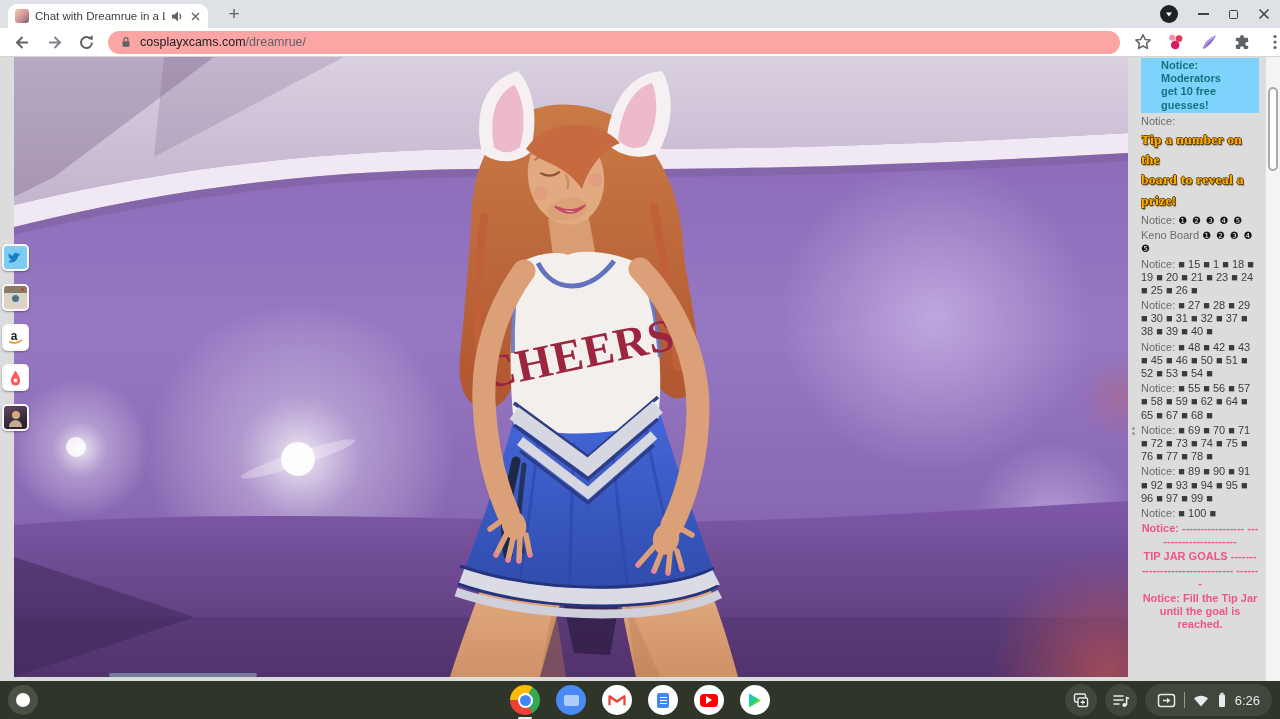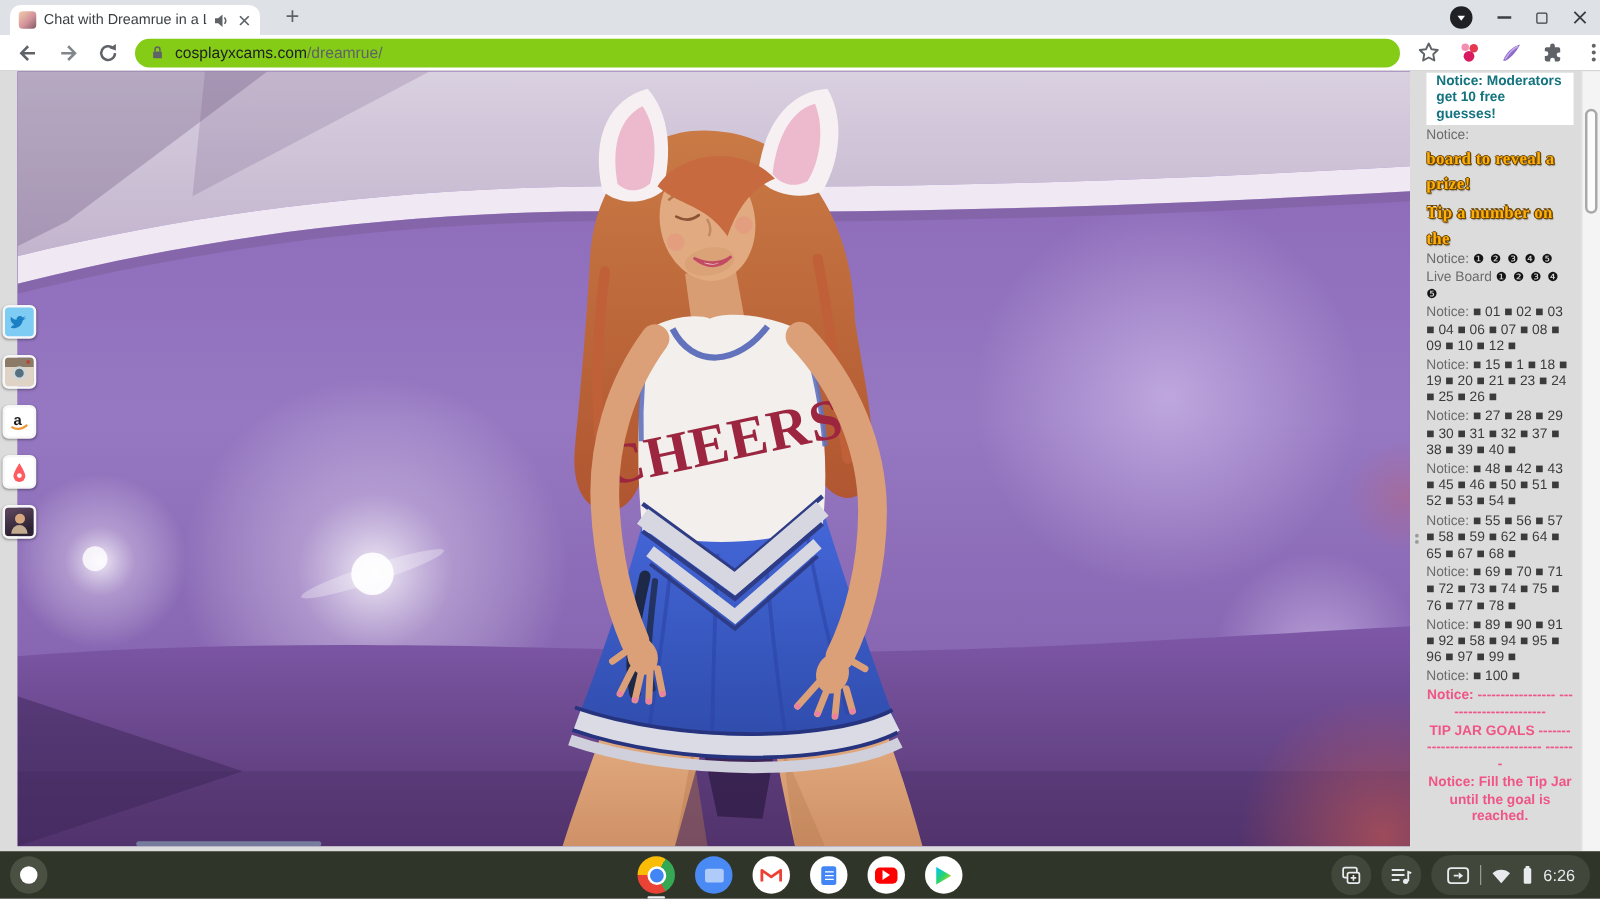--- a/index.html
+++ b/index.html
@@ -19,21 +19,21 @@
   .winctl{position:absolute;right:10px;top:0;height:28px;display:flex;align-items:center;gap:20px;}
   .tabsearch{width:18px;height:18px;border-radius:50%;background:#202124;display:flex;
        align-items:center;justify-content:center;}
   .min-glyph{width:11px;height:2px;background:#3c4043;}
   .restore-glyph{width:9px;height:9px;border:1.5px solid #3c4043;border-radius:1.5px;box-sizing:border-box;}
 
   
   .toolbar{position:absolute;top:28px;left:0;right:0;height:29px;background:#fff;
        border-bottom:1px solid #d5d5d5;display:flex;align-items:center;box-sizing:border-box;}
   .navbtn{margin-left:13px;width:19px;height:19px;flex:none;}
-  .omnibox{margin-left:12px;width:1012px;height:23px;border-radius:12px;background:#84cc16;
+  .omnibox{margin-left:12px;width:1012px;height:23px;border-radius:12px;background:#fca5a5;
        display:flex;align-items:center;padding:0 11px;gap:7px;box-sizing:border-box;flex:none;}
   .url{font-size:12.5px;white-space:nowrap;}
   .url .host{color:#202124;} .url .path{color:#5f6368;}
   .tb-right{display:flex;align-items:center;gap:15px;margin-left:14px;}
 
   
   .content{position:absolute;top:57px;left:0;width:1280px;height:624px;background:#dcdcdc;}
   .video{position:absolute;left:14px;top:0;width:1114px;height:620px;background:#7b57a5;overflow:hidden;}
   .video svg{display:block;}
   .hscroll{position:absolute;left:95px;top:616px;width:148px;height:4px;background:rgba(140,165,185,.65);border-radius:2px;}
@@ -55,21 +55,21 @@
 
   
   .divider-handle{position:absolute;left:1131px;top:370px;width:5px;display:flex;
        flex-direction:column;gap:2px;align-items:center;}
   .divider-handle i{width:3px;height:3px;border-radius:50%;background:#9a9a9a;}
 
   
   .sidebar{position:absolute;left:1141px;top:1px;width:118px;height:622px;overflow:hidden;
        font-size:11px;line-height:1.2;color:#3d3d3d;}
   .sidebar p{margin:0 0 2px;}
-  .teal{background:#ffffff;color:#13737f;font-weight:bold;padding:1px 8px;display:inline-block;}
+  .teal{background:#7dd3fc;color:#13737f;font-weight:bold;padding:1px 20px;display:inline-block;}
   .nlabel{color:#6b6b6b;}
   .gold{font-family:"Liberation Serif",serif;font-weight:bold;font-size:13.5px;line-height:1.5;
        color:#ffaf05;letter-spacing:.3px;
        text-shadow:1px 0 #6b4503,-1px 0 #6b4503,0 1px #6b4503,0 -1px #6b4503,1px 1px #6b4503,1px 2px 1px rgba(0,0,0,.35);}
   .circ{color:#141414;font-size:10px;letter-spacing:1px;}
   .krow{color:#3b3b3b;}
   .pink{color:#ef5586;font-weight:bold;text-align:center;}
 
   
   .vscroll{position:absolute;right:0;top:0;width:15px;height:624px;background:#f4f4f4;
@@ -340,32 +340,31 @@
   </div>
 
   <div class="divider-handle">
       <i></i>
       <i></i>
     </div>
 
   <div class="sidebar">
     <p><span class="teal">Notice: Moderators get 10 free guesses!</span></p>
     <p><span class="nlabel">Notice:</span></p>
+    <div class="gold">Tip a number on the</div>
     <div class="gold" style="margin-bottom:3px">board to reveal a prize!</div>
-    <div class="gold">Tip a number on the</div>
     <p><span class="nlabel">Notice:</span> <span class="circ">❶ ❷ ❸ ❹ ❺</span></p>
-    <p><span class="nlabel">Live Board</span> <span class="circ">❶ ❷ ❸ ❹ ❺</span></p>
-
-    <p class="krow"><span class="nlabel">Notice:</span> <span>■ 01 ■ 02 ■ 03 ■ 04 ■ 06 ■ 07 ■ 08 ■ 09 ■ 10 ■ 12 ■</span></p>
+    <p><span class="nlabel">Keno Board</span> <span class="circ">❶ ❷ ❸ ❹ ❺</span></p>
+
     <p class="krow"><span class="nlabel">Notice:</span> <span>■ 15 ■ 1 ■ 18 ■ 19 ■ 20 ■ 21 ■ 23 ■ 24 ■ 25 ■ 26 ■</span></p>
     <p class="krow"><span class="nlabel">Notice:</span> <span>■ 27 ■ 28 ■ 29 ■ 30 ■ 31 ■ 32 ■ 37 ■ 38 ■ 39 ■ 40 ■</span></p>
     <p class="krow"><span class="nlabel">Notice:</span> <span>■ 48 ■ 42 ■ 43 ■ 45 ■ 46 ■ 50 ■ 51 ■ 52 ■ 53 ■ 54 ■</span></p>
     <p class="krow"><span class="nlabel">Notice:</span> <span>■ 55 ■ 56 ■ 57 ■ 58 ■ 59 ■ 62 ■ 64 ■ 65 ■ 67 ■ 68 ■</span></p>
     <p class="krow"><span class="nlabel">Notice:</span> <span>■ 69 ■ 70 ■ 71 ■ 72 ■ 73 ■ 74 ■ 75 ■ 76 ■ 77 ■ 78 ■</span></p>
-    <p class="krow"><span class="nlabel">Notice:</span> <span>■ 89 ■ 90 ■ 91 ■ 92 ■ 58 ■ 94 ■ 95 ■ 96 ■ 97 ■ 99 ■</span></p>
+    <p class="krow"><span class="nlabel">Notice:</span> <span>■ 89 ■ 90 ■ 91 ■ 92 ■ 93 ■ 94 ■ 95 ■ 96 ■ 97 ■ 99 ■</span></p>
     <p class="krow"><span class="nlabel">Notice:</span> <span>■ 100 ■</span></p>
 
     <p class="pink">Notice: ----------------- -----------------------</p>
     <p class="pink"><span>TIP JAR GOALS</span> <span>------- ------------------------- -------</span></p>
     <p class="pink">Notice: Fill the Tip Jar until the goal is reached.</p>
 
   </div>
 
   <div class="vscroll">
     <div class="vthumb"></div>

